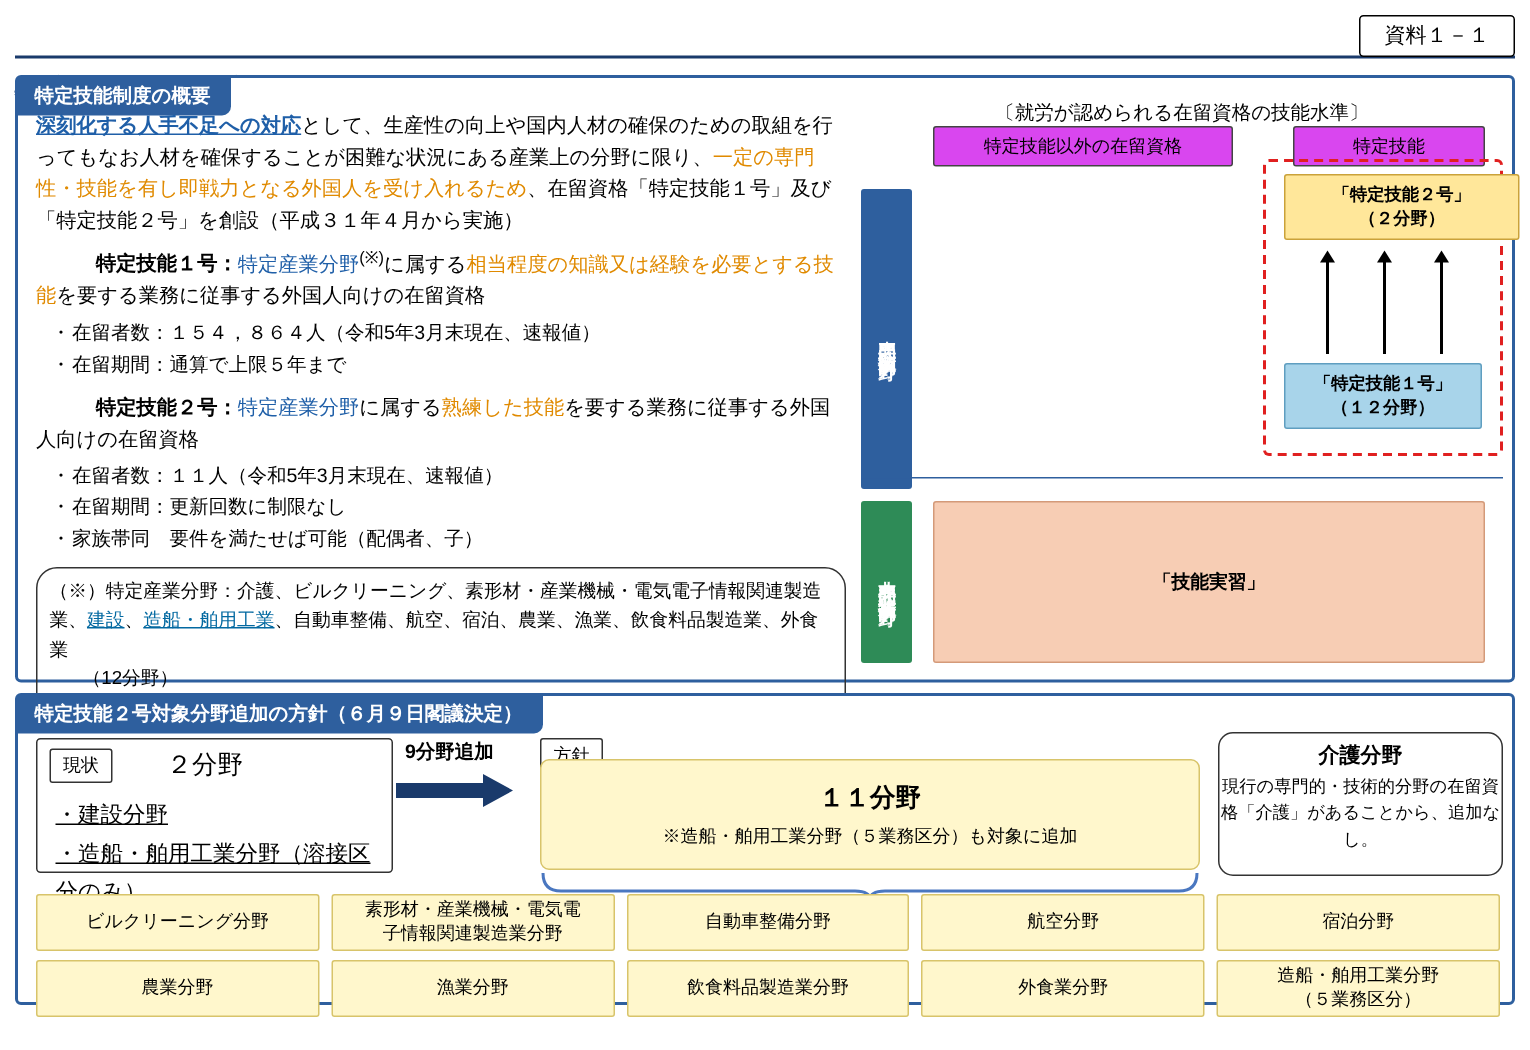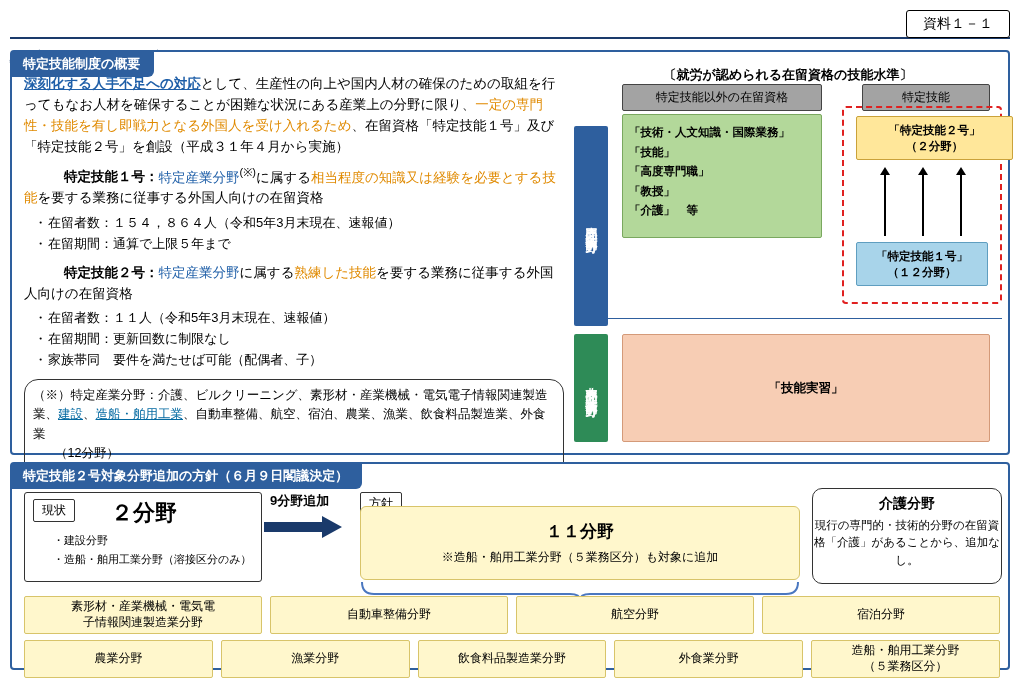--- a/index.html
+++ b/index.html
@@ -67,36 +67,36 @@
   .note-box {
     margin-top: 6px;
     border: 1px solid #333; border-radius: 14px;
     padding: 6px 8px 6px 8px;
     font-size: 12.5px; line-height: 1.55;
   }
   .small-note { font-size: 11px; vertical-align: super; }
 
   
   #diagram { position: absolute; top: 14px; left: 562px; width: 428px; height: 380px; }
-  #diagram-title { text-align: center; font-size: 13px; font-weight: bold; margin-bottom: 8px; }
+  #diagram-title { text-align: center; font-size: 13px; font-weight: normal; margin-bottom: 8px; }
 
   .vert-band {
     position: absolute; width: 34px;
     display: flex; align-items: center; justify-content: center;
     color: #fff; font-weight: bold; font-size: 12px;
     writing-mode: vertical-rl; text-orientation: upright;
     letter-spacing: 2px;
     border-radius: 2px;
   }
   #band-tech { top: 60px; left: 0px; height: 200px; background: #2e5f9e; }
   #band-nontech { top: 268px; left: 0px; height: 108px; background: #2e8b57; }
 
   .col-head {
     position: absolute; text-align: center; font-size: 12px;
-    border: 1px solid #444; background: #a3a3a3; padding: 4px 0; border-radius: 2px;
+    border: 1px solid #444; background: #d946ef; padding: 4px 0; border-radius: 2px;
   }
   #head-other { top: 18px; left: 48px; width: 200px; }
   #head-tokutei { top: 18px; left: 288px; width: 128px; }
 
   #green-box {
     position: absolute; top: 48px; left: 48px; width: 200px; height: 124px;
     background: #b3d89a; border: 1px solid #7aa85f; border-radius: 2px;
     font-size: 11.5px; font-weight: bold; padding: 8px 6px; line-height: 1.7;
   }
 
@@ -140,22 +140,22 @@
   
   #status-box {
     position: absolute; top: 28px; left: 12px; width: 238px; height: 90px;
     border: 1px solid #333; border-radius: 3px;
   }
   .tag {
     display: inline-block; border: 1px solid #333; background: #fff;
     font-size: 12px; padding: 2px 8px; border-radius: 2px;
   }
   #status-tag { position: absolute; top: 6px; left: 8px; }
-  #status-val { position: absolute; top: 5px; left: 86px; font-size: 22px; font-weight: bold; }
-  #status-list { position: absolute; top: 38px; left: 28px; font-size: 11px; line-height: 1.7; }
+  #status-val { position: absolute; top: 5px; left: 86px; font-size: 17px; font-weight: normal; }
+  #status-list { position: absolute; top: 38px; left: 12px; font-size: 15px; line-height: 1.7; text-decoration: underline; }
   #status-list li { list-style: none; }
   #status-list li::before { content: "・"; }
 
   #add-label { position: absolute; top: 28px; left: 258px; font-size: 13px; font-weight: bold; }
   #arrow-right {
     position: absolute; top: 52px; left: 252px; width: 78px; height: 22px;
   }
   #policy-tag { position: absolute; top: 28px; left: 348px; }
 
   #yellow-main {
@@ -232,27 +232,20 @@
 
   <div id="diagram">
     <div id="diagram-title">〔就労が認められる在留資格の技能水準〕</div>
 
     <div class="vert-band" id="band-tech">専門的・技術的分野</div>
     <div class="vert-band" id="band-nontech">非専門的・非技術的分野</div>
 
     <div class="col-head" id="head-other">特定技能以外の在留資格</div>
     <div class="col-head" id="head-tokutei">特定技能</div>
 
-    <div id="green-box">
-      <div>「技術・人文知識・国際業務」</div>
-      <div>「技能」</div>
-      <div>「高度専門職」</div>
-      <div>「教授」</div>
-      <div>「介護」　等</div>
-    </div>
 
     <div id="dashed-red"></div>
     <div id="yellow-box">
       <span>「特定技能２号」</span>
       <span>（２分野）</span>
     </div>
     <div id="blue-box">
       <span>「特定技能１号」</span>
       <span>（１２分野）</span>
     </div>
@@ -293,20 +286,24 @@
     <div id="kaigo-title">介護分野</div>
     <div id="kaigo-body">現行の専門的・技術的分野の在留資格「介護」があることから、追加なし。</div>
   </div>
 
   <svg id="brace" viewBox="0 0 440 18" preserveAspectRatio="none">
     <path d="M2,0 Q2,12 14,12 L210,12 Q220,12 220,18 Q220,12 230,12 L426,12 Q438,12 438,0" fill="none" stroke="#4a77c0" stroke-width="2"></path>
   </svg>
 
   <div class="chip-row" id="chip-row-1">
     <div class="chip">
+      <span>ビルクリーニング分野</span>
+      <span></span>
+    </div>
+    <div class="chip">
       <span>素形材・産業機械・電気電</span>
       <span>子情報関連製造業分野</span>
     </div>
     <div class="chip">
       <span>自動車整備分野</span>
       <span></span>
     </div>
     <div class="chip">
       <span>航空分野</span>
       <span></span>

